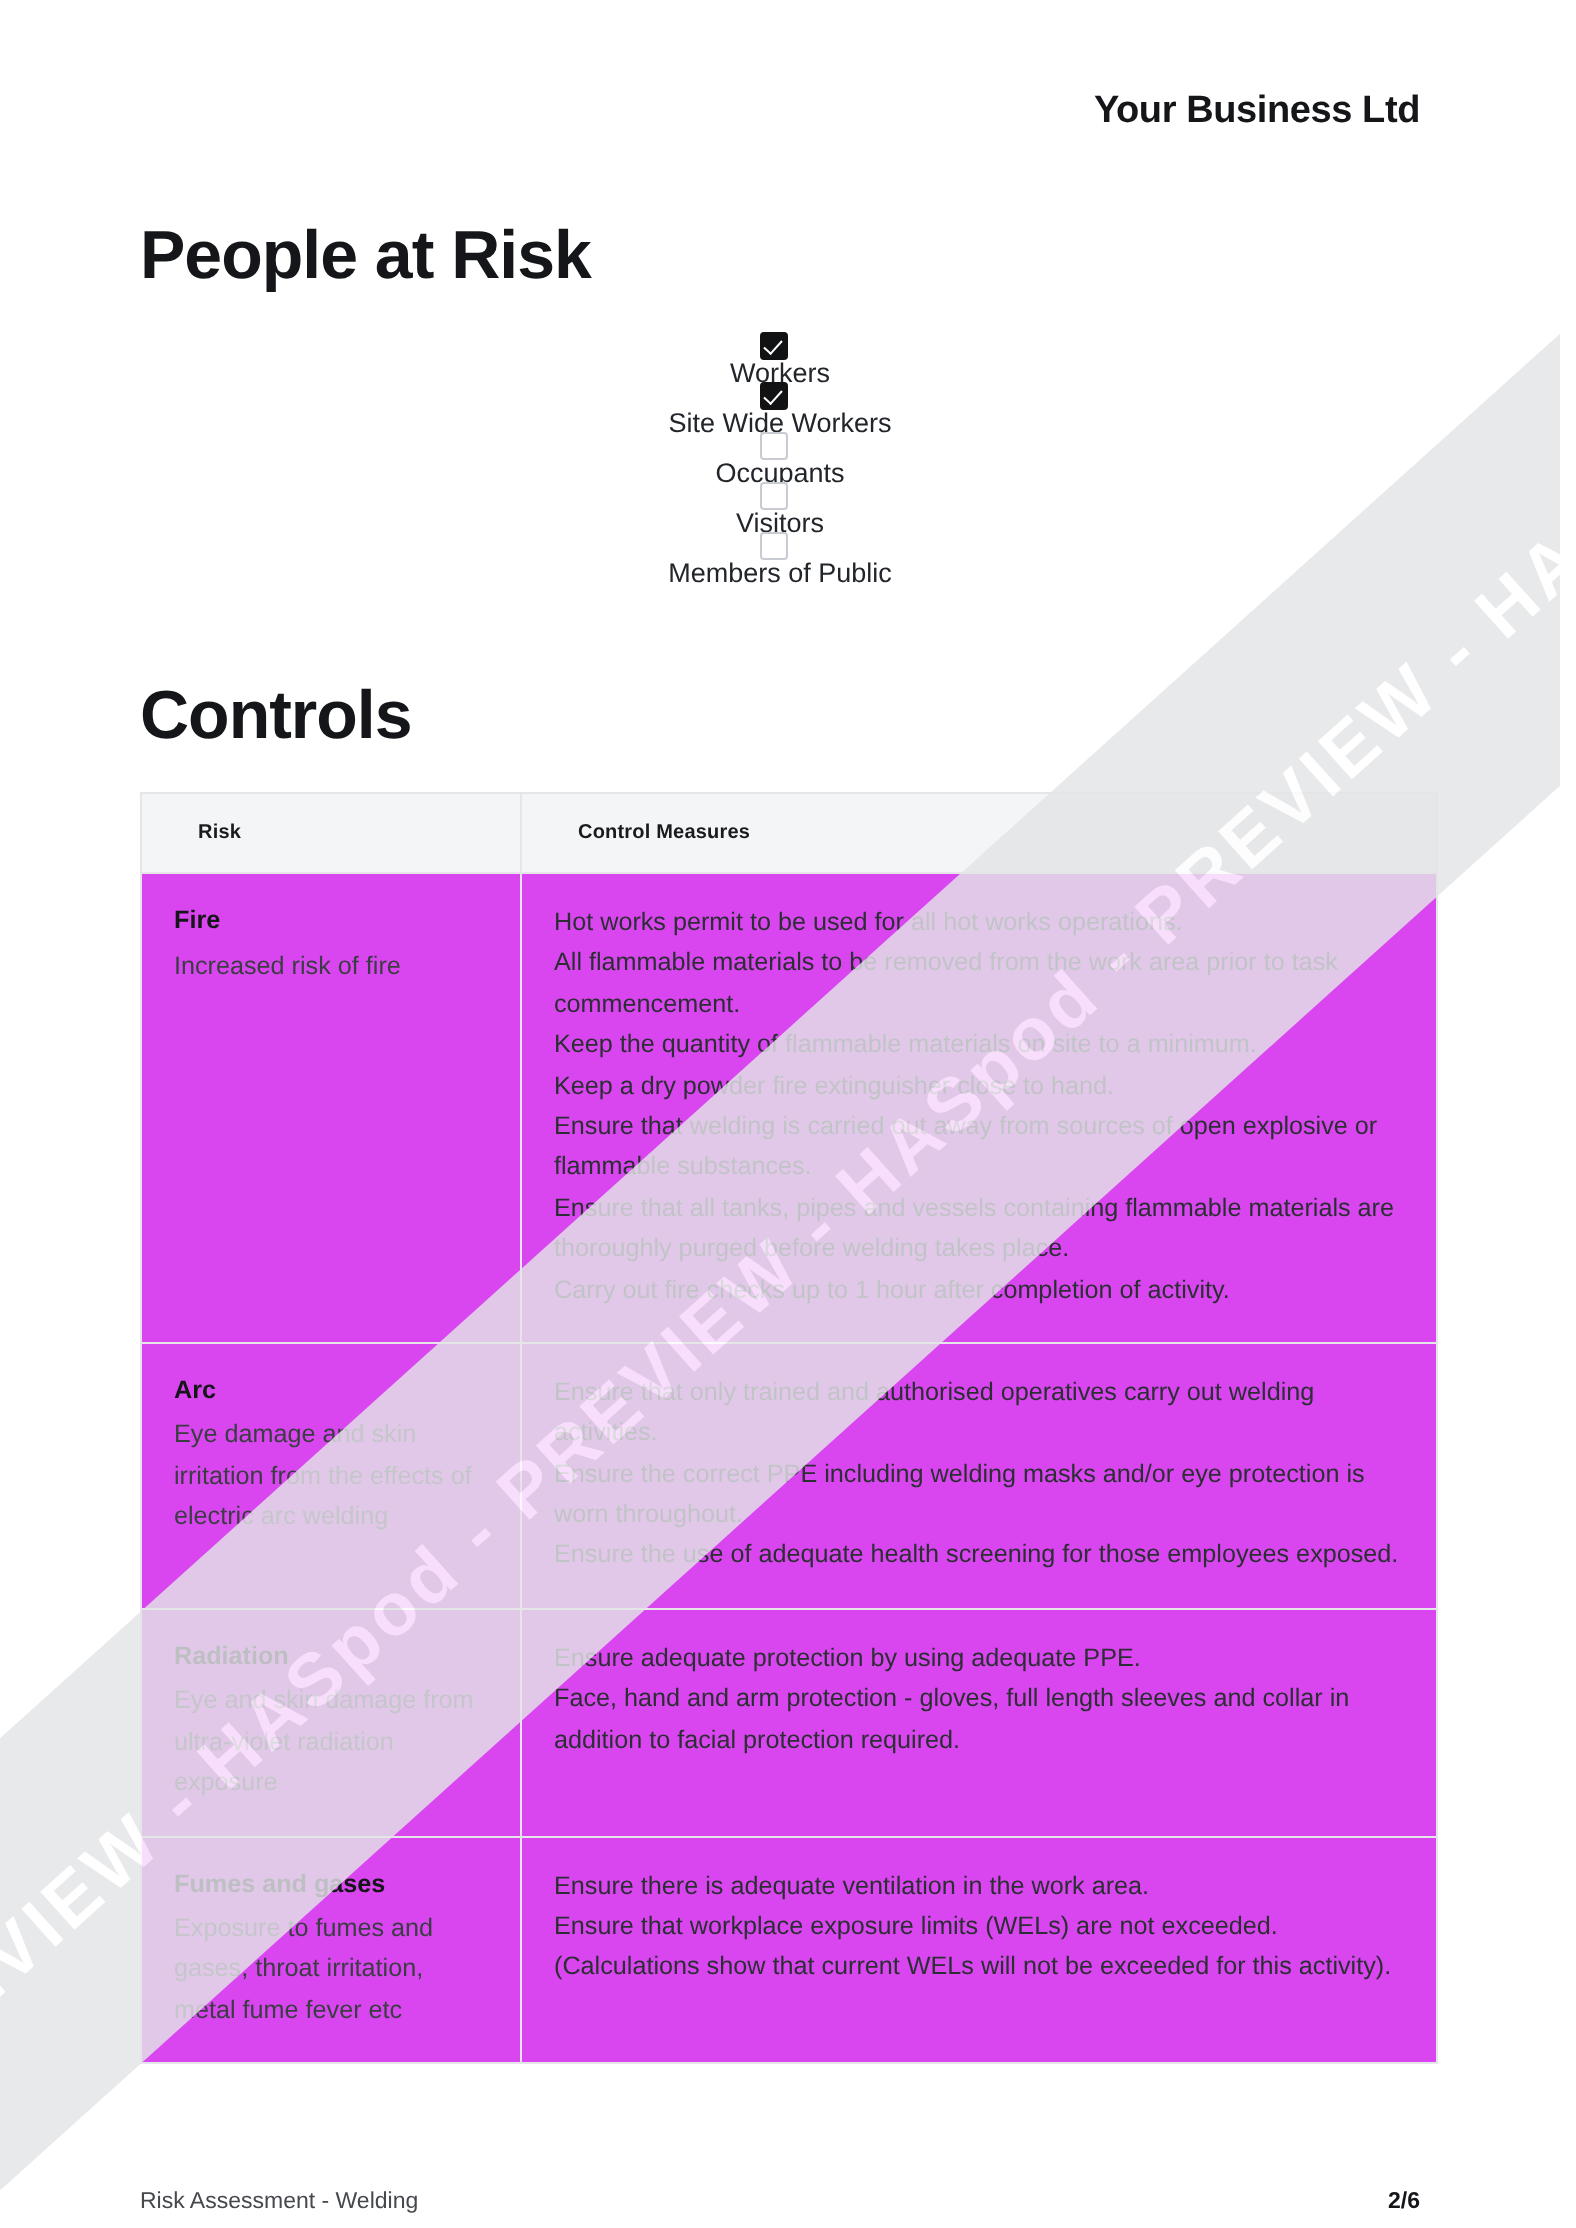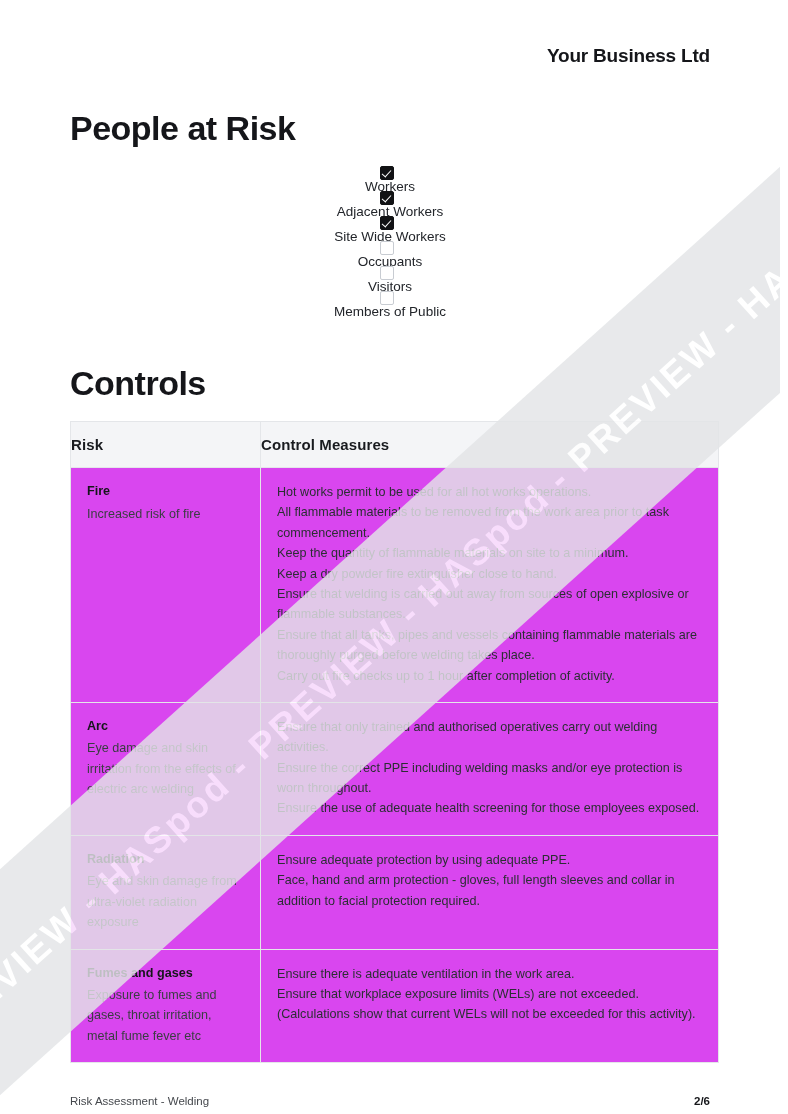--- a/index.html
+++ b/index.html
@@ -134,24 +134,24 @@
     border: 1px solid #e4e6e9;
   }
   table.controls-table th,
   table.controls-table td {
     border: 1px solid #e4e6e9;
     text-align: left;
     vertical-align: top;
   }
   table.controls-table thead th {
     background: #f4f5f7;
-    font-size: 15px;
+    font-size: 10px;
     font-weight: 700;
     color: #191b1f;
-    padding: 14px 0;
+    padding: 14px 28px;
     letter-spacing: 0.1px;
   }
   col.c-risk { width: 190px; }
   col.c-ctrl { width: 458px; }
 
   table.controls-table tbody td {
     padding: 14px 16px 16px 16px;
     background: #d946ef;
   }
   .risk-name {
@@ -201,24 +201,20 @@
   <div id="content">
 
     <div class="company-name">Your Business Ltd</div>
 
     <h1 class="section-title people">People at Risk</h1>
 
     <ul class="risk-list" id="people-list">
         <li>
           <span class="cbox on"></span>
           <span class="risk-label">Workers</span>
-        </li>
-        <li>
-          <span class="cbox on"></span>
-          <span class="risk-label">Adjacent Workers</span>
         </li>
         <li>
           <span class="cbox on"></span>
           <span class="risk-label">Site Wide Workers</span>
         </li>
         <li>
           <span class="cbox off"></span>
           <span class="risk-label">Occupants</span>
         </li>
         <li>

